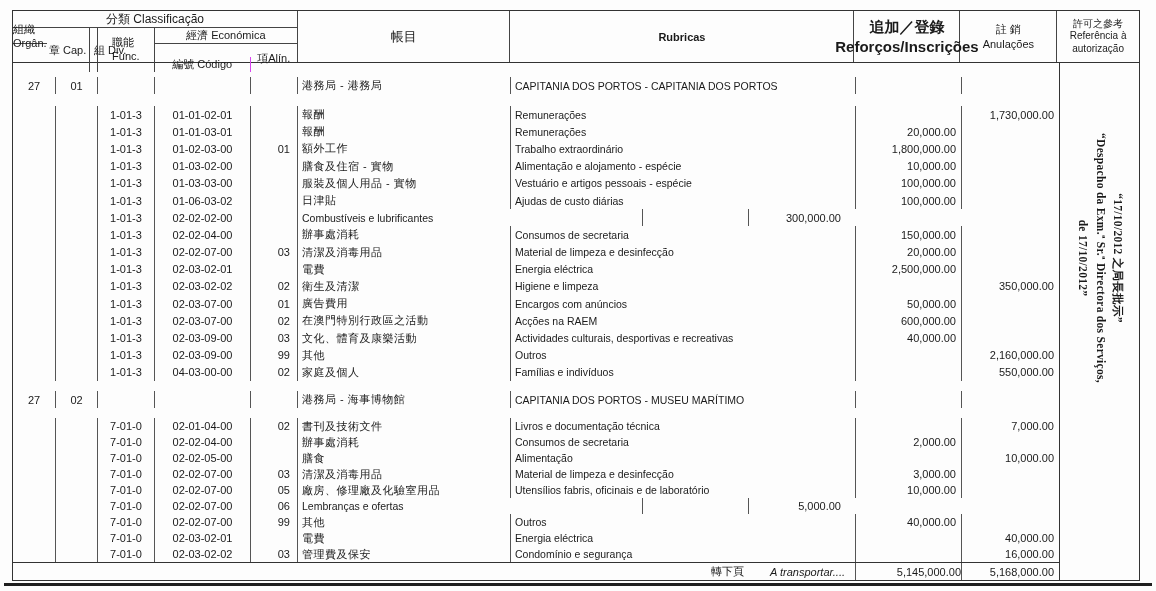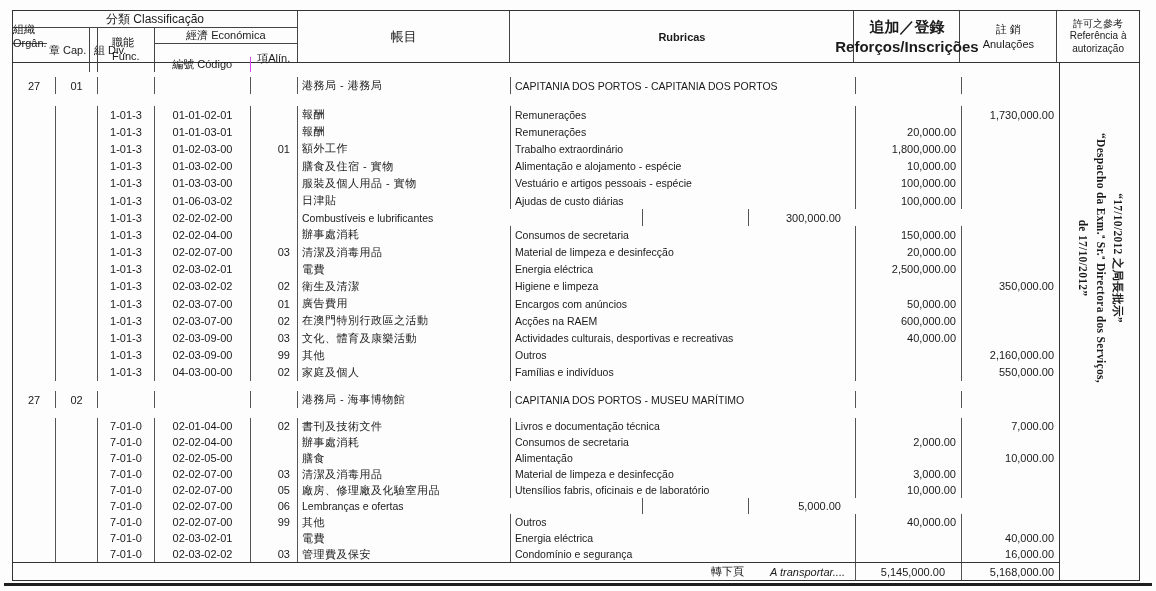--- a/index.html
+++ b/index.html
@@ -55,21 +55,21 @@
   .c-codigo { width: 96px; justify-content: center; }
   .c-alin { width: 47px; justify-content: flex-end; padding-right: 7px; }
   .c-conta { width: 213px; padding-left: 4px; letter-spacing: 0.5px; }
   .c-rubrica { width: 345px; padding-left: 4px; font-size: 10.5px; }
   .c-reforco { width: 106px; justify-content: flex-end; padding-right: 5px; }
   .c-anulacao { width: 97px; justify-content: flex-end; padding-right: 5px; border-right: none; }
   
   .tfoot { height: 18px; border-top: 1px solid #333; display: flex; font-size: 11px; }
   .f-label { width: 843px; border-right: 1px solid #555; display:flex; align-items:center; justify-content:flex-end; padding-right: 10px; gap: 26px; }
   .f-label .pt { font-style: italic; }
-  .f-reforco { width: 106px; border-right: 1px solid #555; display:flex; align-items:center; justify-content:flex-end; padding-right:16px; }
+  .f-reforco { width: 106px; border-right: 1px solid #555; display:flex; align-items:center; justify-content:flex-end; padding-right:0; }
   .f-anulacao { width: 97px; display:flex; align-items:center; justify-content:flex-end; padding-right:5px; }
   
   .refcol { width: 82px; border-left: 1px solid #333; position: relative; }
   .vtext {
     position: absolute; top: 195px; left: 50%;
     width: 310px;
     transform: translate(-50%, -50%) rotate(90deg);
     font-family: "Liberation Serif", "DejaVu Serif", serif;
     font-weight: bold; font-size: 11.5px; line-height: 1.5;
     text-align: center; white-space: pre-line; letter-spacing: 0.3px;

